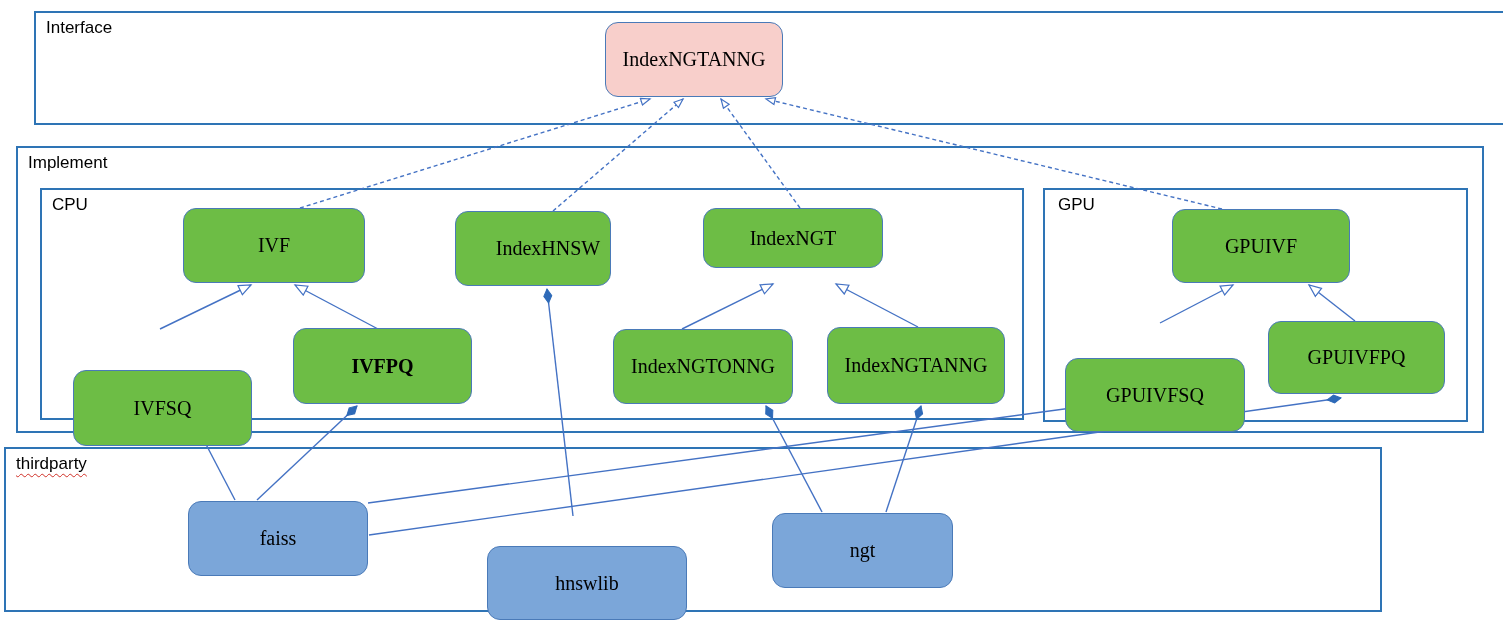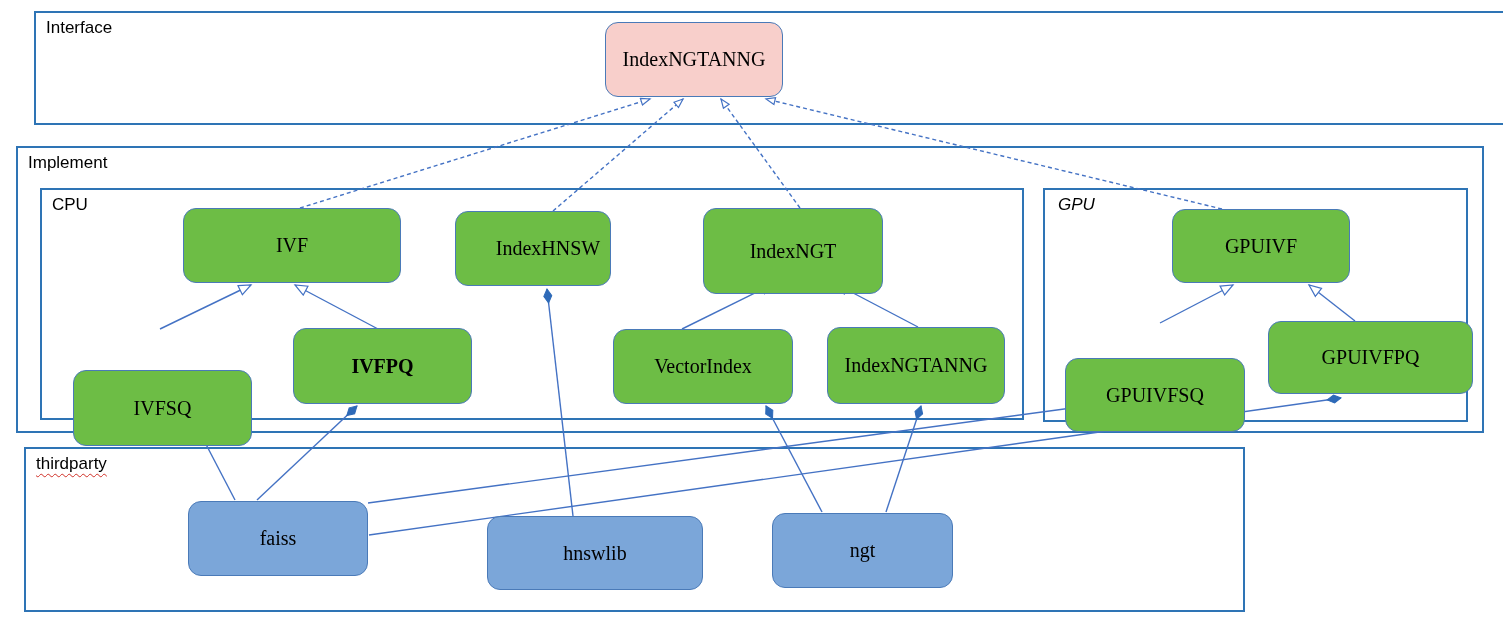--- a/index.html
+++ b/index.html
@@ -22,22 +22,22 @@
     position:absolute;
     left:10px;top:5px;
     font-size:17px;
     color:#000;
     white-space:nowrap;
   }
   #c-interface {left:34px;  top:11px;  width:1471px; height:114px;}
   #c-implement {left:16px;  top:146px; width:1468px; height:287px;}
   #c-cpu       {left:40px;  top:188px; width:984px;  height:232px;}
   #c-gpu       {left:1043px;top:188px; width:425px;  height:234px;}
-  #c-thirdparty{left:24px;  top:447px; width:1221px; height:165px;}
-  #c-gpu .container-label{left:13px;font-style:italic;}
+  #c-thirdparty{left:4px;  top:447px; width:1378px; height:165px;}
+  #c-gpu .container-label{left:13px;}
   #c-thirdparty .container-label{
     text-decoration-line:underline;
     text-decoration-style:wavy;
     text-decoration-color:#d03027;
     text-decoration-thickness:1px;
     text-underline-offset:4px;
   }
   
   #edge-svg{
     position:absolute;left:0;top:0;width:1503px;height:628px;
@@ -61,32 +61,32 @@
     display:flex;align-items:center;justify-content:center;
     font-family:"Liberation Serif",serif;
     font-size:20px;
     color:#000;
     z-index:3;
     text-align:center;
   }
   .node--pink{background:var(--node-pink,#f8cfcb);}
   .node--blue{background:var(--node-blue,#7ba6d9);}
   #n-vectorindex  {left:605px; top:22px;  width:178px; height:75px;}
-  #n-ivf          {left:183px; top:208px; width:218px; height:75px;}
+  #n-ivf          {left:183px; top:208px; width:182px; height:75px;}
   #n-indexhnsw    {left:455px; top:211px; width:156px; height:75px;padding-left:30px;}
-  #n-indexngt     {left:703px; top:208px; width:180px; height:86px;}
+  #n-indexngt     {left:703px; top:208px; width:180px; height:60px;}
   #n-gpuivf       {left:1172px;top:209px; width:178px; height:74px;}
   #n-ivfsq        {left:73px;  top:328px; width:179px; height:76px;margin-top:42px;}
   #n-ivfpq        {left:293px; top:328px; width:179px; height:76px;font-weight:bold;}
   #n-indexngtonng {left:613px; top:329px; width:180px; height:75px;}
   #n-indexngtanng {left:827px; top:327px; width:178px; height:77px;}
   #n-gpuivfsq     {left:1065px;top:323px; width:180px; height:74px;margin-top:35px;}
-  #n-gpuivfpq     {left:1268px;top:321px; width:205px; height:73px;}
+  #n-gpuivfpq     {left:1268px;top:321px; width:177px; height:73px;}
   #n-faiss        {left:188px; top:501px; width:180px; height:75px;}
-  #n-hnswlib      {left:487px; top:516px; width:216px; height:74px;}
+  #n-hnswlib      {left:487px; top:546px; width:200px; height:74px;}
   #n-ngt          {left:772px; top:513px; width:181px; height:75px;}
 </style>
 </head>
 <body>
 
 <div class="stage">
 
   <div class="container" id="c-interface">
     <span class="container-label">Interface</span>
   </div>
@@ -151,21 +151,21 @@
   <div class="node" id="n-gpuivf">
     <span>GPUIVF</span>
   </div>
   <div class="node" id="n-ivfsq">
     <span>IVFSQ</span>
   </div>
   <div class="node" id="n-ivfpq">
     <span>IVFPQ</span>
   </div>
   <div class="node" id="n-indexngtonng">
-    <span>VectorIndex</span>
+    <span>IndexNGTONNG</span>
   </div>
   <div class="node" id="n-indexngtanng">
     <span>IndexNGTANNG</span>
   </div>
   <div class="node" id="n-gpuivfsq">
     <span>GPUIVFSQ</span>
   </div>
   <div class="node" id="n-gpuivfpq">
     <span>GPUIVFPQ</span>
   </div>

